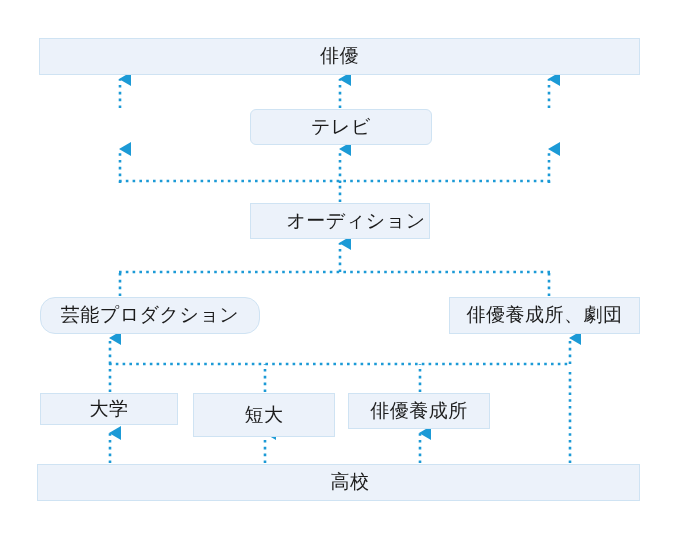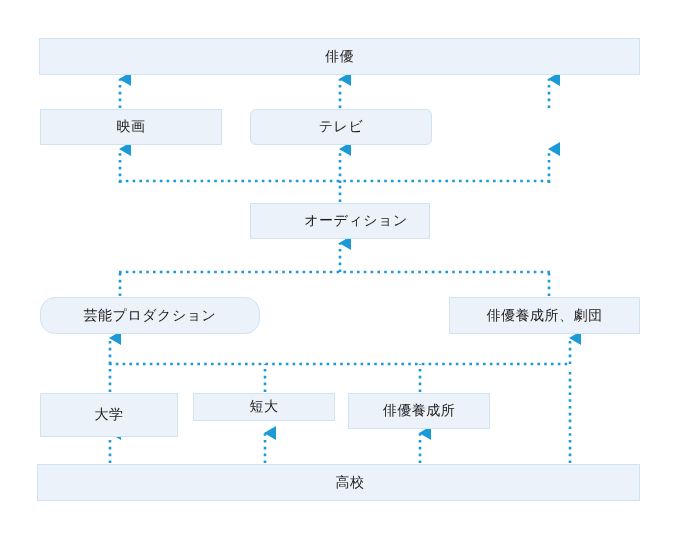--- a/index.html
+++ b/index.html
@@ -20,39 +20,39 @@
   }
   .node{
     position:absolute;
     box-sizing:border-box;
     background:#ecf2fa;
     border:1px solid #cfe3f3;
     display:flex;
     align-items:center;
     justify-content:center;
     color:#1b1b1b;
-    font-size:14px;
+    font-size:19px;
     letter-spacing:0.5px;
     line-height:1;
     white-space:nowrap;
   }
   .node .label{
     display:block;
     transform:translateY(-1px);
   }
   
   .n-actor      {left:39px;  top:38px;  width:601px; height:37px;}
   .n-film       {left:40px;  top:109px; width:182px; height:36px;}
   .n-tv         {left:250px; top:109px; width:182px; height:36px;border-radius:6px;}
   .n-stage      {left:460px; top:109px; width:180px; height:36px;}
   .n-audition   {left:250px; top:203px; width:180px; height:36px;padding-left:32px;}
   .n-agency     {left:40px;  top:297px; width:220px; height:37px;border-radius:15px;}
   .n-school     {left:449px; top:297px; width:191px; height:37px;text-align:right;}
-  .n-univ       {left:40px;  top:393px; width:138px; height:44px;}
-  .n-junior     {left:193px; top:393px; width:142px; height:28px;}
+  .n-univ       {left:40px;  top:393px; width:138px; height:32px;}
+  .n-junior     {left:193px; top:393px; width:142px; height:44px;}
   .n-vocational {left:348px; top:393px; width:142px; height:36px;}
   .n-highschool {left:37px;  top:464px; width:603px; height:37px;padding-left:23px;}
 </style>
 </head>
 <body>
 
 <div id="diagram">
 
   <svg id="connectors" viewBox="0 0 680 540" xmlns="http://www.w3.org/2000/svg">
     <defs>
@@ -89,23 +89,20 @@
       <line x1="265" y1="463" x2="265" y2="433" marker-end="url(#arrowUp)"></line>
       <line x1="420" y1="463" x2="420" y2="433" marker-end="url(#arrowUp)"></line>
       <line x1="570" y1="463" x2="570" y2="368"></line>
     </g>
   </svg>
 
   <div class="node n-actor">
     <span class="label">俳優</span>
   </div>
 
-  <div class="node n-film">
-    <span class="label">映画</span>
-  </div>
 
   <div class="node n-tv">
     <span class="label">テレビ</span>
   </div>
 
 
   <div class="node n-audition">
     <span class="label">オーディション</span>
   </div>
 

